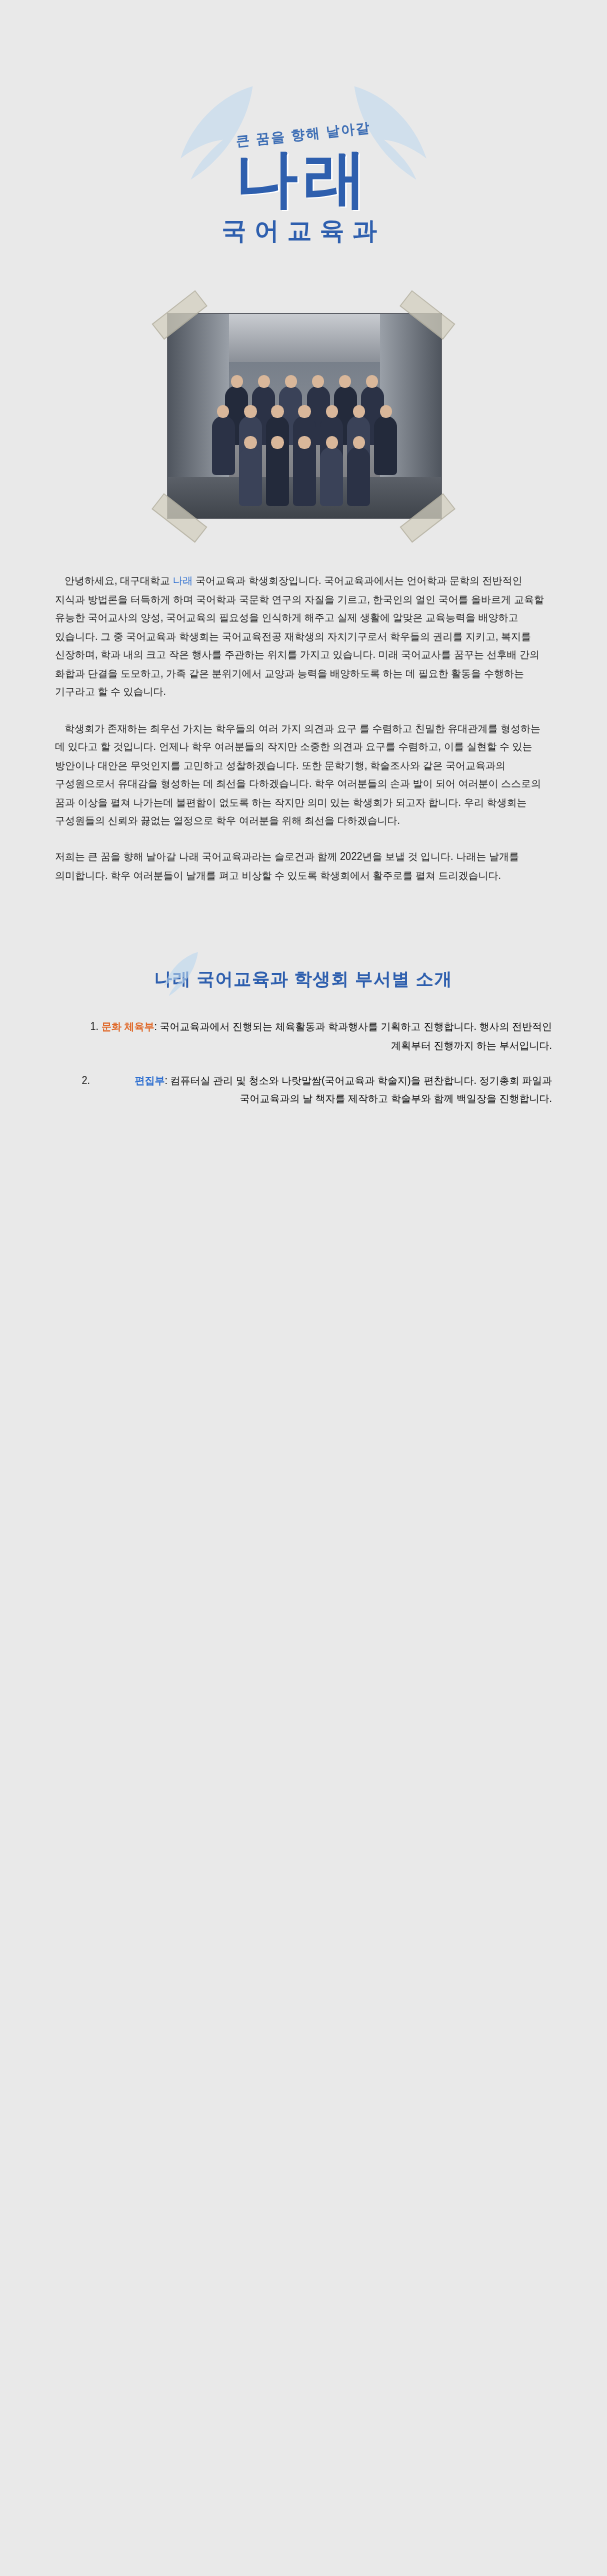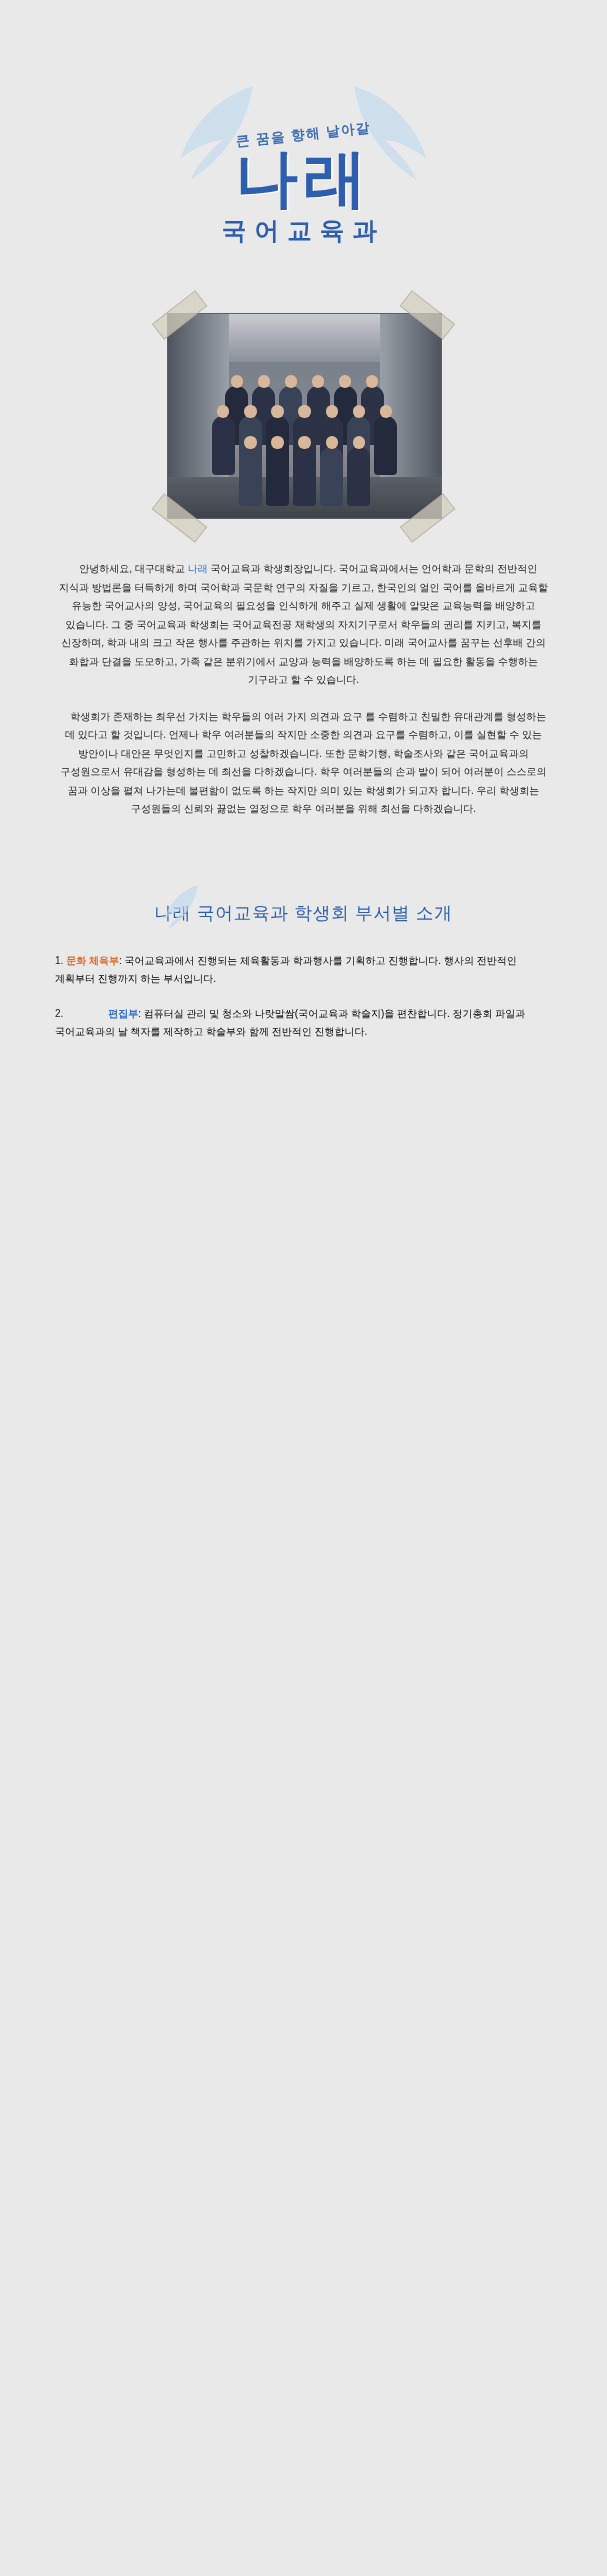--- a/index.html
+++ b/index.html
@@ -135,24 +135,23 @@
     margin-left: -6.1px;
     width: 12.3px; height: 12.3px;
     border-radius: 50%;
     background: #d9b79a;
   }
   .person.l { background: #3a4258; }
   .person.d { background: #232a3b; }
   
   .content {
     width: 497px;
-    margin: 0 auto;
+    margin: 12px auto;
     padding: 41px 0 0;
     color: #1a1a1a;
-    text-align: center;
   }
   .para {
     font-size: 10px;
     line-height: 1.85;
     margin: 0 0 17.7px;
     text-indent: 9.5px;
     word-break: keep-all;
   }
   .para.noindent { text-indent: 0; }
   .link-blue { color: #2e6fd0; }
@@ -167,35 +166,36 @@
     position: absolute;
     left: 101px;
     top: -17.7px;
     width: 48px;
     height: 48px;
     opacity: .6;
   }
   .section-title {
     display: inline-block;
     font-size: 17.7px;
-    font-weight: normal;
+    font-weight: bold;
     color: #2e5fae;
     letter-spacing: 0.7px;
   }
   
   .dept-list {
     width: 497px;
     margin: 0 auto;
     padding-bottom: 82px;
   }
   .dept-item {
     font-size: 10px;
     line-height: 1.85;
     margin: 0 0 16.4px;
     word-break: keep-all;
+    text-align: right;
   }
   .dept-num { color: #1a1a1a; }
   .dept-name {
     color: #e06a2b;
     font-weight: bold;
   }
   .dept-name.blue { color: #2e6fd0; margin-left: 42px; }
 </style>
 </head>
 <body>
@@ -247,39 +247,40 @@
           <div class="person"></div>
         <div class="person l"></div>
           <div class="person"></div>
       </div>
     </div>
   </div>
 
   <div class="content">
     <p class="para">안녕하세요, 대구대학교 <span class="link-blue">나래</span> 국어교육과 학생회장입니다. 국어교육과에서는 언어학과 문학의 전반적인 지식과 방법론을 터득하게 하며 국어학과 국문학 연구의 자질을 기르고, 한국인의 얼인 국어를 올바르게 교육할 유능한 국어교사의 양성, 국어교육의 필요성을 인식하게 해주고 실제 생활에 알맞은 교육능력을 배양하고 있습니다. 그 중 국어교육과 학생회는 국어교육전공 재학생의 자치기구로서 학우들의 권리를 지키고, 복지를 신장하며, 학과 내의 크고 작은 행사를 주관하는 위치를 가지고 있습니다. 미래 국어교사를 꿈꾸는 선후배 간의 화합과 단결을 도모하고, 가족 같은 분위기에서 교양과 능력을 배양하도록 하는 데 필요한 활동을 수행하는 기구라고 할 수 있습니다.</p>
     <p class="para">학생회가 존재하는 최우선 가치는 학우들의 여러 가지 의견과 요구 를 수렴하고 친밀한 유대관계를 형성하는 데 있다고 할 것입니다. 언제나 학우 여러분들의 작지만 소중한 의견과 요구를 수렴하고, 이를 실현할 수 있는 방안이나 대안은 무엇인지를 고민하고 성찰하겠습니다. 또한 문학기행, 학술조사와 같은 국어교육과의 구성원으로서 유대감을 형성하는 데 최선을 다하겠습니다. 학우 여러분들의 손과 발이 되어 여러분이 스스로의 꿈과 이상을 펼쳐 나가는데 불편함이 없도록 하는 작지만 의미 있는 학생회가 되고자 합니다. 우리 학생회는 구성원들의 신뢰와 끓없는 열정으로 학우 여러분을 위해 최선을 다하겠습니다.</p>
+    <p class="para noindent">저희는 큰 꿈을 향해 날아갈 나래 국어교육과라는 슬로건과 함께 2022년을 보낼 것 입니다. 나래는 날개를 의미합니다. 학우 여러분들이 날개를 펴고 비상할 수 있도록 학생회에서 활주로를 펼쳐 드리겠습니다.</p>
   </div>
 
   <div class="section-head">
     <svg class="wing" viewBox="0 0 100 120">
       <path d="M95 5 C60 15 25 45 10 90 C30 75 45 70 60 68 C40 85 28 100 22 115 C55 95 88 55 95 5 Z" fill="#bcd7ef"></path>
     </svg>
     <span class="section-title">나래 국어교육과 학생회 부서별 소개</span>
   </div>
 
   <div class="dept-list">
 
     <p class="dept-item">
       <span class="dept-num">1.</span>
       <span class="dept-name" style="color: rgb(224, 106, 43);">문화 체육부</span><span>: 국어교육과에서 진행되는 체육활동과 학과행사를 기획하고 진행합니다. 행사의 전반적인 계획부터 진행까지 하는 부서입니다.</span>
     </p>
 
     <p class="dept-item">
       <span class="dept-num">2.</span>
-      <span class="dept-name blue" style="color: rgb(46, 111, 208);">편집부</span><span>: 컴퓨터실 관리 및 청소와 나랏말쌈(국어교육과 학술지)을 편찬합니다. 정기총회 파일과 국어교육과의 날 책자를 제작하고 학술부와 함께 전반적인 진행합니다.</span>
+      <span class="dept-name blue" style="color: rgb(46, 111, 208);">편집부</span><span>: 컴퓨터실 관리 및 청소와 나랏말쌈(국어교육과 학술지)을 편찬합니다. 정기총회 파일과 국어교육과의 날 책자를 제작하고 학술부와 함께 백일장을 진행합니다.</span>
     </p>
 
 
 
 
   </div>
 
 </div>
 
 

